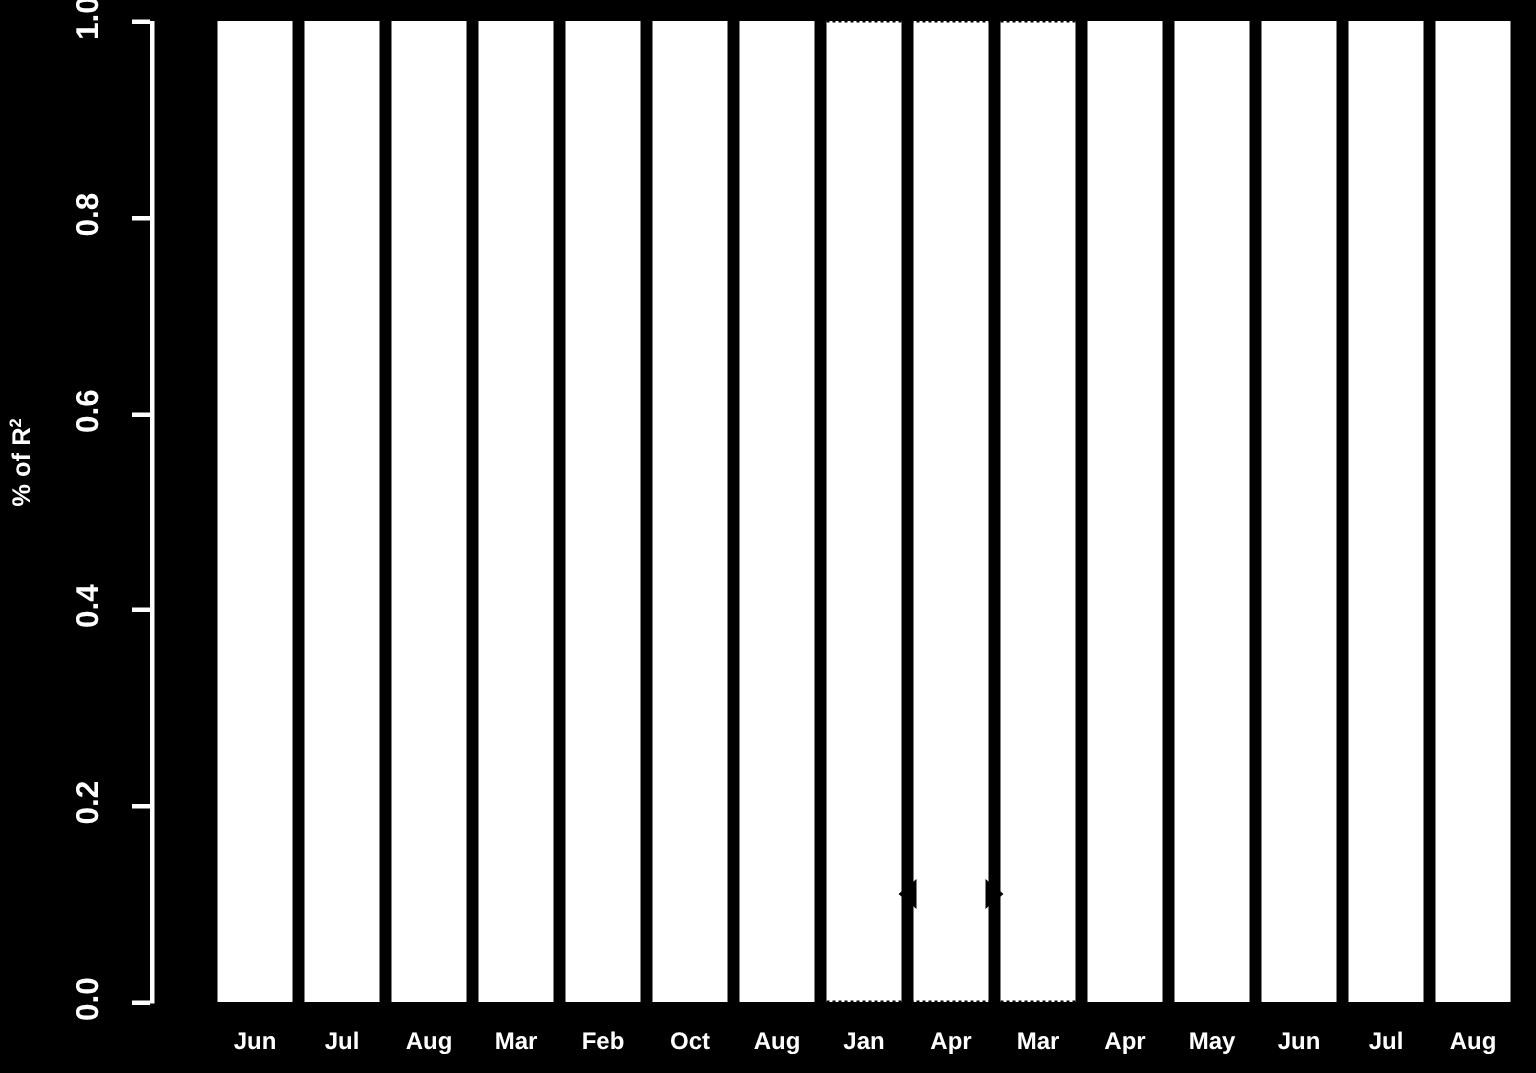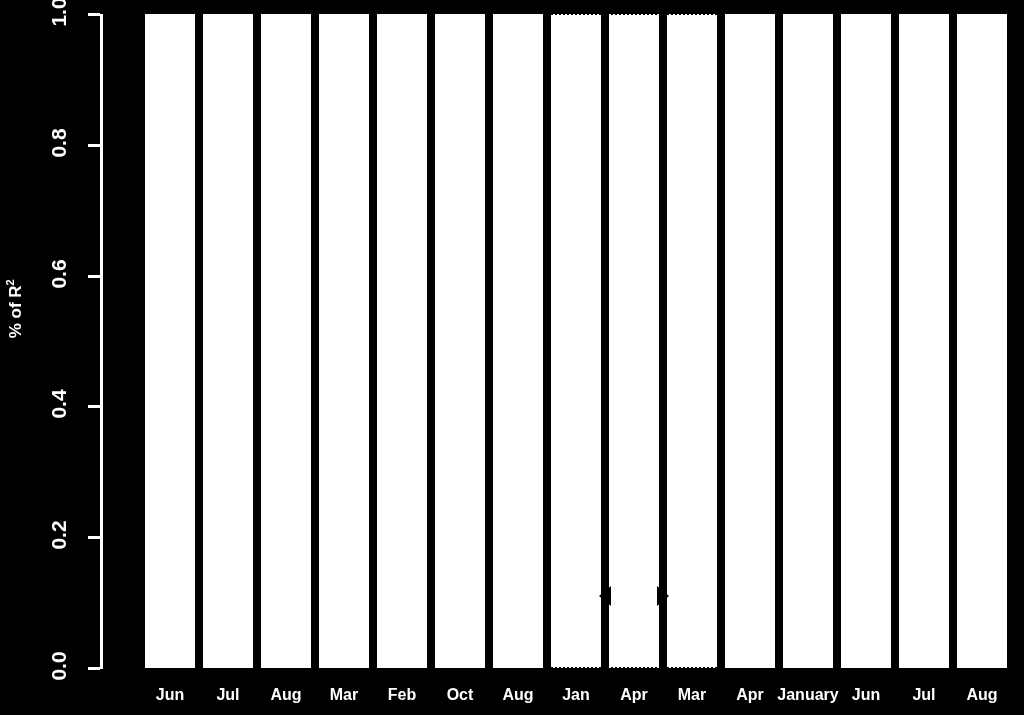--- a/index.html
+++ b/index.html
@@ -191,21 +191,21 @@
       <div class="x-label" style="left: 228px;">Jul</div>
       <div class="x-label" style="left: 286px;">Aug</div>
       <div class="x-label" style="left: 344px;">Mar</div>
       <div class="x-label" style="left: 402px;">Feb</div>
       <div class="x-label" style="left: 460px;">Oct</div>
       <div class="x-label" style="left: 518px;">Aug</div>
       <div class="x-label" style="left: 576px;">Jan</div>
       <div class="x-label" style="left: 634px;">Apr</div>
       <div class="x-label" style="left: 692px;">Mar</div>
       <div class="x-label" style="left: 750px; text-align: right;">Apr</div>
-      <div class="x-label" style="left: 808px;">January</div>
+      <div class="x-label" style="left: 808px;">May</div>
       <div class="x-label" style="left: 866px;">Jun</div>
       <div class="x-label" style="left: 924px;">Jul</div>
       <div class="x-label" style="left: 982px;">Aug</div>
     </div>
 
   <div id="annotation-layer">
       <div class="highlight-box" style="left: 548px; top: 13px; width: 172px; height: 656px; border-style: dotted; border-color: rgb(0, 0, 0);"></div>
       <div class="arrow arrow-left" style="left: 599px; top: 586.06px;"></div>
       <div class="anno-dot" style="left: 604px; top: 582.06px;"></div>
       <div class="anno-dot" style="left: 604px; top: 610.06px;"></div>

